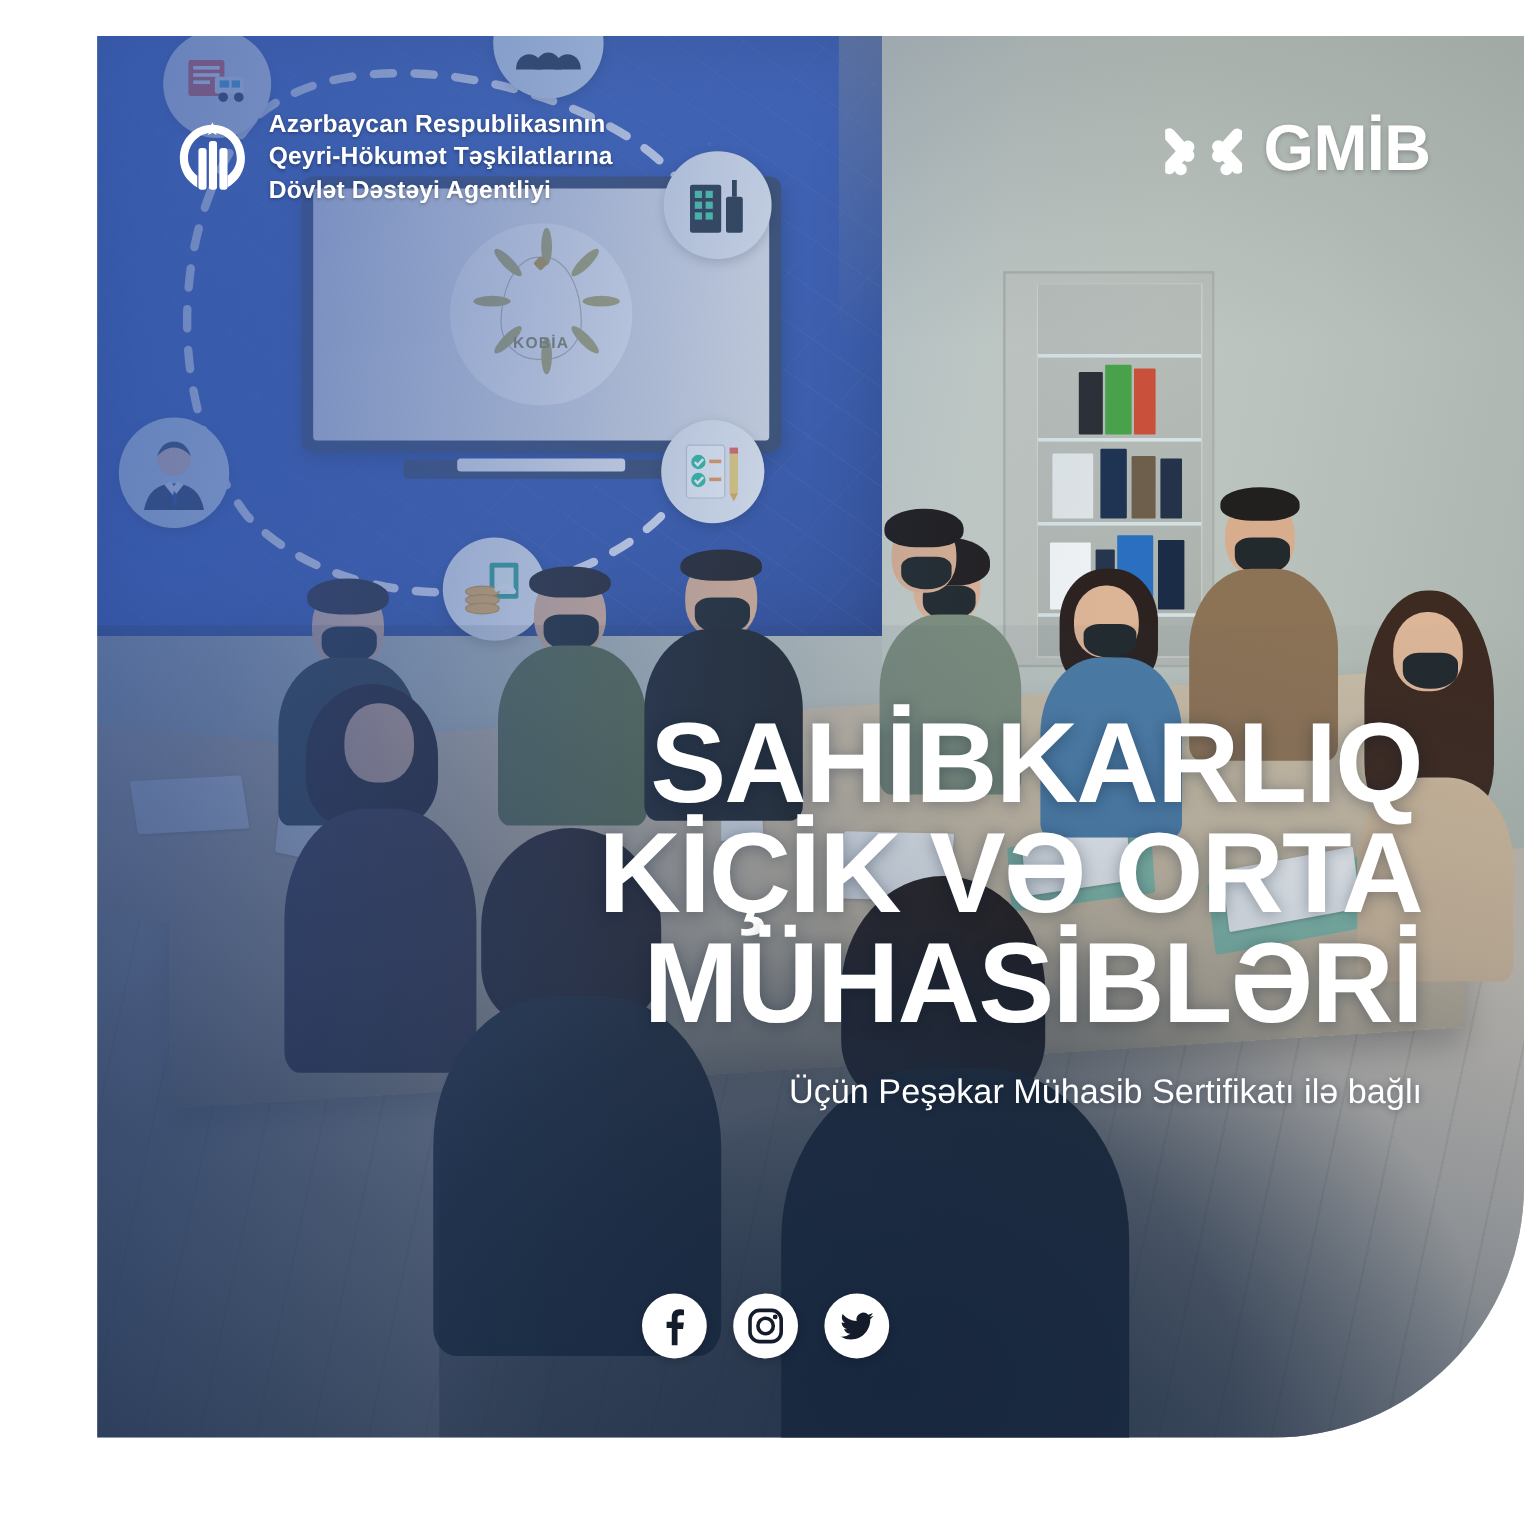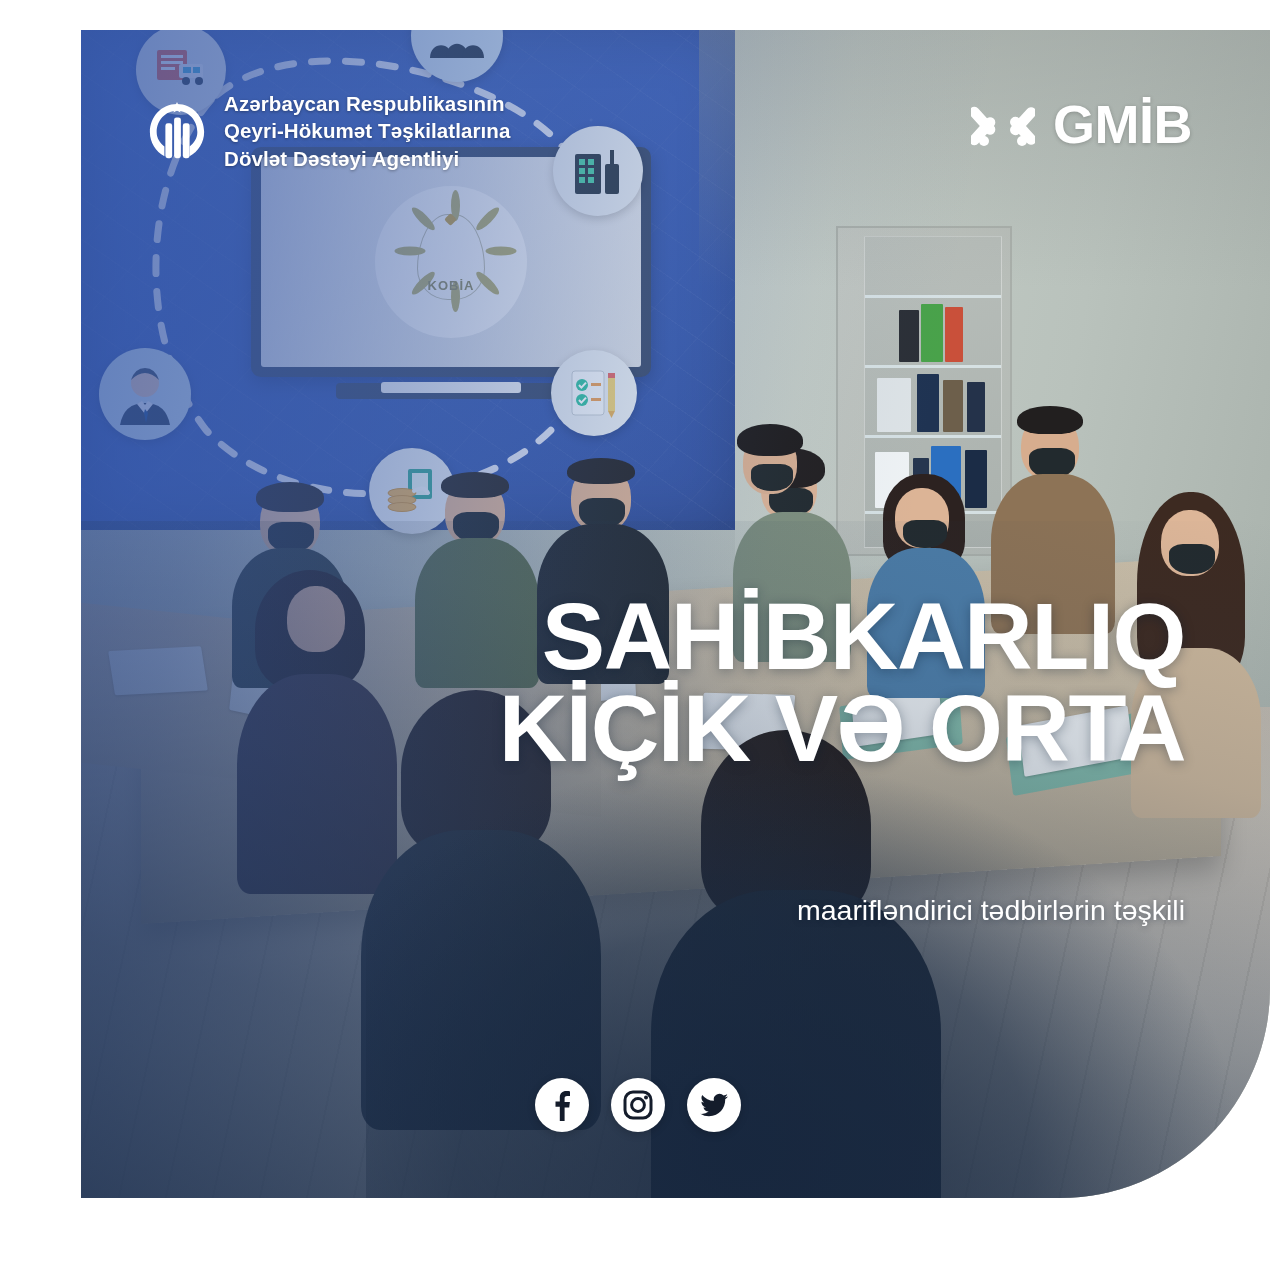--- a/index.html
+++ b/index.html
@@ -495,24 +495,25 @@
           <circle cx="13" cy="49" r="5"></circle>
           <circle cx="51" cy="49" r="5"></circle>
         </g>
       </svg>
       <div class="gmib-word">GMİB</div>
     </div>
 
     <div class="headline">
       <div>SAHİBKARLIQ</div>
       <div>KİÇİK VƏ ORTA</div>
+      <div>MÜHASİBLƏRİ</div>
     </div>
 
     <div class="subtitle">
-      <div>maarifləndirici tədbirlərin təşkili</div>
+      <div>Üçün Peşəkar Mühasib Sertifikatı ilə bağlı</div>
     </div>
 
     <div class="socials">
       <a class="soc">
         <svg width="34" height="34" viewBox="0 0 34 34">
           <path d="M19.6 33V19.4h4.6l.7-5.3h-5.3v-3.4c0-1.5.4-2.6 2.6-2.6h2.8V3.4C24.5 3.3 23 3.1 21.2 3.1c-3.8 0-6.4 2.3-6.4 6.6v3.7h-4.3v5.3h4.3V33z" fill="#141c2b"></path>
         </svg>
       </a>
       <a class="soc">
         <svg width="34" height="34" viewBox="0 0 34 34">

